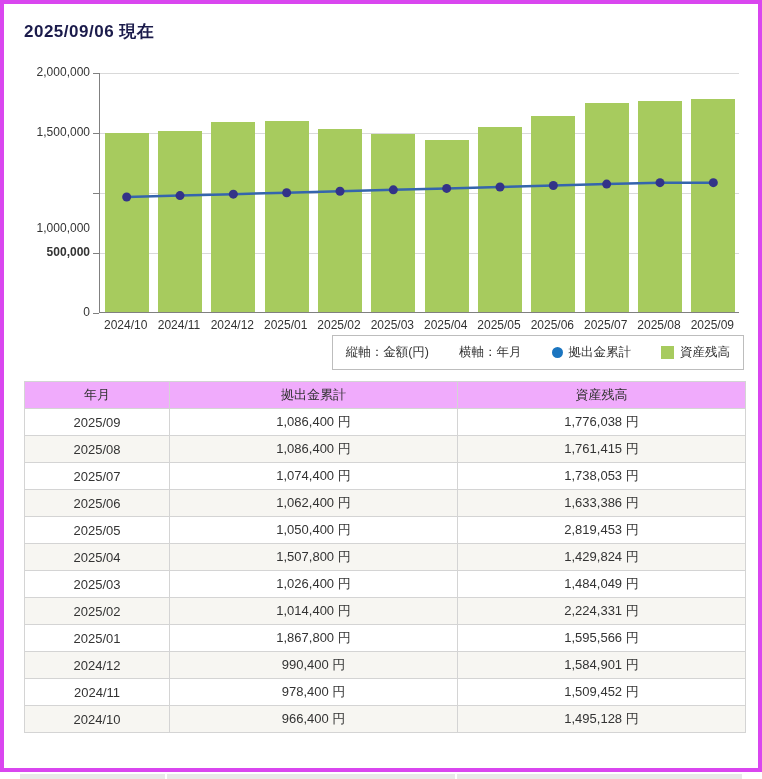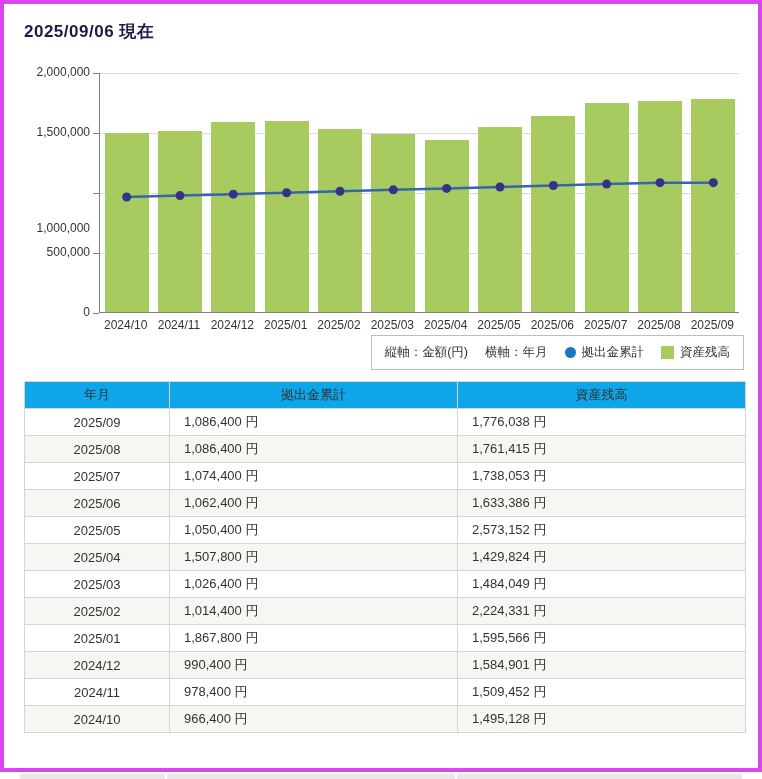--- a/index.html
+++ b/index.html
@@ -18,33 +18,33 @@
   .ytick-label { position:absolute; left:0; width:86px; text-align:right;
     font-size:12px; color:#333; }
   .ytick-mark { position:absolute; width:6px; height:1px; background:#808080; left:89px; }
   .bar { position:absolute; bottom:0; background:#a7cb5e; }
   .line-svg { position:absolute; left:0; top:0; overflow:visible; }
   .xlabel { position:absolute; top:258px; font-size:12px; color:#333; text-align:center; }
 
   
   .legend { position:absolute; right:14px; top:331px; border:1px solid #bdbdbd;
     background:#fff; padding:8px 13px; display:flex; align-items:flex-end;
-    gap:17px; font-size:12.5px; color:#333; white-space:nowrap; }
+    gap:30px; font-size:12.5px; color:#333; white-space:nowrap; }
   .legend-item { display:flex; align-items:center; gap:6px; }
   .legend-dot { width:11px; height:11px; border-radius:50%; background:#1b75c0; display:inline-block; }
   .legend-sq { width:13px; height:13px; background:#a7cb5e; display:inline-block; }
 
   
   .data-table { position:absolute; left:20px; top:377px; width:722px;
     border-collapse:collapse; table-layout:fixed; font-size:13px; color:#333; }
   .data-table th, .data-table td { border:1px solid #d4d4d4; height:27px; padding:0 14px; }
-  .data-table th { background:#0ea5e9; font-weight:normal; text-align:center; }
+  .data-table th { background:#f0abfc; font-weight:normal; text-align:center; }
   .data-table col.c-month { width:145px; }
   .data-table td.t-month { text-align:center; }
-  .data-table td.t-num { text-align:left; }
+  .data-table td.t-num { text-align:center; }
   .data-table tr:nth-child(even) td { background:#f7f6f2; }
   .data-table tr:nth-child(odd) td { background:#ffffff; }
 
   .footnote { position:absolute; left:24px; top:742px; font-size:12px; color:#555; }
 
   
   .bottom-sliver { position:absolute; left:20px; top:774px; width:722px; height:6px;
     background:#e8e8e8; }
   .bottom-sliver .div1, .bottom-sliver .div2 { position:absolute; top:0; width:2px;
     height:6px; background:#fff; }
@@ -58,21 +58,21 @@
   <div class="page-title">2025/09/06 現在</div>
 
   <div class="chart-wrap">
     <div id="yaxis">
         <div class="ytick-label" style="top: 5px;">2,000,000</div>
         <div class="ytick-mark" style="top: 13px;"></div>
         <div class="ytick-label" style="top: 65px;">1,500,000</div>
         <div class="ytick-mark" style="top: 73px;"></div>
         <div class="ytick-label" style="top: 125px; margin-top: 36px;">1,000,000</div>
         <div class="ytick-mark" style="top: 133px;"></div>
-        <div class="ytick-label" style="top: 185px;">500,000</div>
+        <div class="ytick-label" style="top: 185px; font-weight: bold;">500,000</div>
         <div class="ytick-mark" style="top: 193px;"></div>
         <div class="ytick-label" style="top: 245px;">0</div>
         <div class="ytick-mark" style="top: 253px;"></div>
       </div>
     <div class="plot" id="plot">
         <div class="gridline" style="top: 180px;"></div>
         <div class="gridline" style="top: 120px;"></div>
         <div class="gridline" style="top: 60px;"></div>
         <div class="gridline" style="top: 0px;"></div>
       <div id="bars">
@@ -164,21 +164,21 @@
           <td class="t-num">1,738,053 円</td>
         </tr>
         <tr>
           <td class="t-month">2025/06</td>
           <td class="t-num">1,062,400 円</td>
           <td class="t-num">1,633,386 円</td>
         </tr>
         <tr>
           <td class="t-month">2025/05</td>
           <td class="t-num">1,050,400 円</td>
-          <td class="t-num">2,573,152 円</td>
+          <td class="t-num">2,819,453 円</td>
         </tr>
         <tr>
           <td class="t-month">2025/04</td>
           <td class="t-num">1,507,800 円</td>
           <td class="t-num">1,429,824 円</td>
         </tr>
         <tr>
           <td class="t-month">2025/03</td>
           <td class="t-num">1,026,400 円</td>
           <td class="t-num">1,484,049 円</td>

